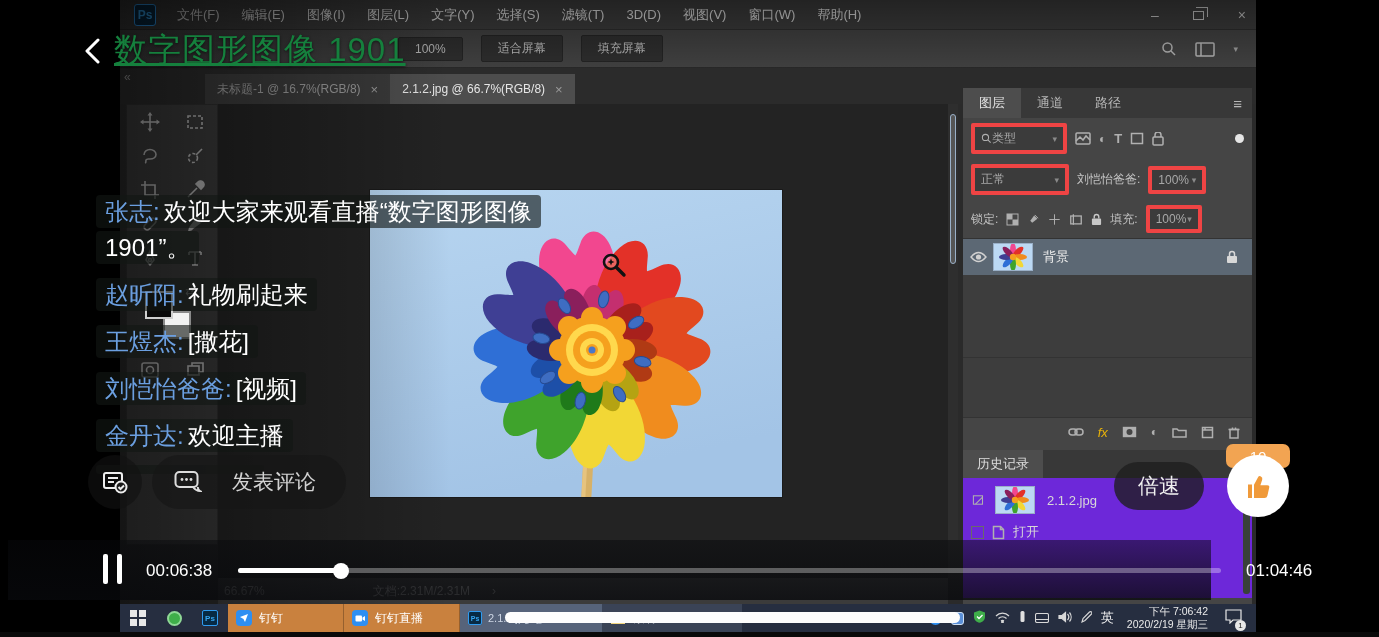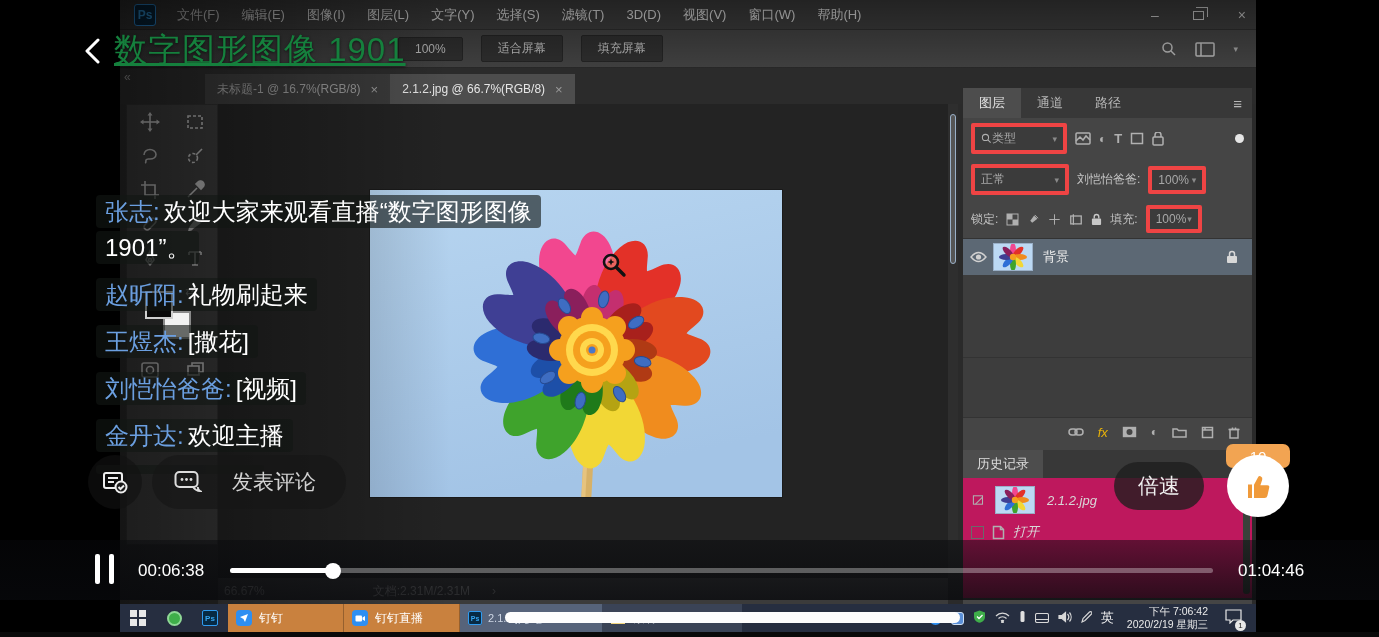--- a/index.html
+++ b/index.html
@@ -53,21 +53,21 @@
   .dd .car { font-size:9px; color:#8a8a8a;}
   .picon { stroke:#b0b0b0; fill:none; stroke-width:1.5;}
   .layerlist { background:#3d3d3d; height:120px; border-top:1px solid #333; border-bottom:1px solid #333;}
   .layer-row { height:36px; background:#5c6874; display:flex; align-items:center; }
   .eye-cell { width:30px; display:flex; justify-content:center;}
   .thumb { width:40px; height:28px; border:1px solid #9ab0c8; background:#bcd9f4; margin-right:10px;}
   .lstrip { height:28px; display:flex; align-items:center; justify-content:flex-end; gap:14px; padding:0 12px; background:#454545;}
   .fx { font-style:italic; color:#eab308; font-size:13px;}
   .hist-head { height:28px; background:#383838; display:flex; align-items:stretch; position:relative; margin-top:4px;}
   .hist-tab { background:#4d4d4d; color:#dedede; padding:0 14px; display:flex; align-items:center; font-size:13px;}
-  .hist-body { background:#be185d; padding-top:6px; height:120px;font-style:italic;}
+  .hist-body { background:#6d28d9; padding-top:6px; height:120px;}
   .hrow { display:flex; align-items:center; gap:8px; height:32px; padding:0 8px; color:#d8d8d8;}
   .chk { width:13px; height:13px; border:1px solid #6a6a6a;}
   .hist-foot { display:flex; justify-content:flex-end; gap:16px; padding:70px 30px 0 0;}
   .pscroll { position:absolute; right:2px; bottom:10px; width:7px; height:120px; background:#39413a; border-radius:3px;}
 
   
   .taskbar { position:absolute; left:0; top:604px; width:1136px; height:28px; background:#262e40; display:flex; align-items:stretch;}
   .tb-cell { width:36px; display:flex; align-items:center; justify-content:center;}
   .win-logo { display:grid; grid-template-columns:7px 7px; grid-template-rows:7px 7px; gap:1.5px;}
   .win-logo div { background:#e8e8e8;}
@@ -91,21 +91,21 @@
     -webkit-box-decoration-break:clone; box-decoration-break:clone; }
   .chat-line .usr { color:#6b9fe0; margin-right:4px;}
   .chat-cut { width:168px; height:9px; background:rgba(18,22,19,.62); border-radius:3px;}
   .cmt-row { position:absolute; left:88px; top:455px; display:flex; align-items:center; gap:10px; z-index:25;}
   .circle-btn { width:54px; height:54px; border-radius:50%; background:rgba(18,18,18,.62); display:flex; align-items:center; justify-content:center;}
   .cmt-pill { height:54px; border-radius:27px; background:rgba(22,22,22,.68); display:flex; align-items:center; gap:30px; padding:0 30px 0 22px; color:#d2d2d2; font-size:21px; white-space:nowrap;}
   .speed-pill { position:absolute; left:1114px; top:462px; width:90px; height:48px; border-radius:24px; background:rgba(30,30,30,.78); color:#f0f0f0; font-size:21px; display:flex; align-items:center; justify-content:center; z-index:25;}
   .like-wrap { position:absolute; left:1226px; top:444px; width:64px; height:76px; z-index:25;}
   .like-badge { position:absolute; left:0; top:0; width:64px; height:24px; background:#f2a452; border-radius:7px; color:#fff; font-size:15px; display:flex; align-items:center; justify-content:center;}
   .like-circle { position:absolute; left:1px; top:11px; width:62px; height:62px; border-radius:50%; background:#fff; display:flex; align-items:center; justify-content:center;}
-  .ctrlbar { position:absolute; left:0; top:540px; width:1379px; height:60px; background:linear-gradient(to bottom, rgba(8,9,12,.5), rgba(8,9,12,.8)); z-index:20;}
+  .ctrlbar { position:absolute; left:8px; top:540px; width:1203px; height:60px; background:linear-gradient(to bottom, rgba(8,9,12,.5), rgba(8,9,12,.8)); z-index:20;}
   .pause { position:absolute; left:95px; top:14px; display:flex; gap:9px;}
   .pause div { width:5px; height:30px; background:#fff; border-radius:2px;}
   .t-cur { position:absolute; left:138px; top:21px; color:#fff; font-size:17px;}
   .t-tot { position:absolute; left:1238px; top:21px; color:#fff; font-size:17px;}
   .track { position:absolute; left:230px; top:28px; width:983px; height:5px; background:rgba(255,255,255,.32); border-radius:3px;}
   .track-fill { position:absolute; left:0; top:0; height:5px; background:#fff; border-radius:3px;}
   .knob { position:absolute; right:-8px; top:-5.5px; width:16px; height:16px; border-radius:50%; background:#fff;}
   .cursor { position:absolute; left:601px; top:252px; z-index:28;}
   .bottom-strip { position:absolute; left:0; top:632px; width:1379px; height:5px; background:#0a0a0a;}
 </style>

